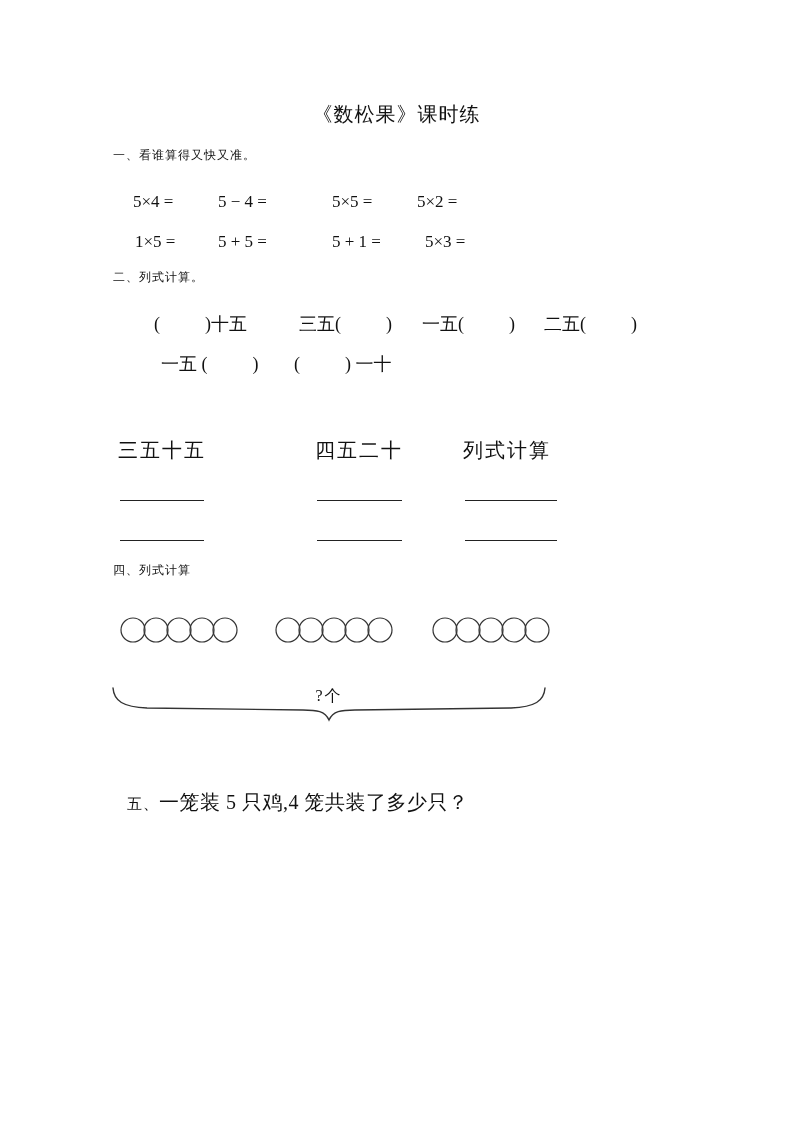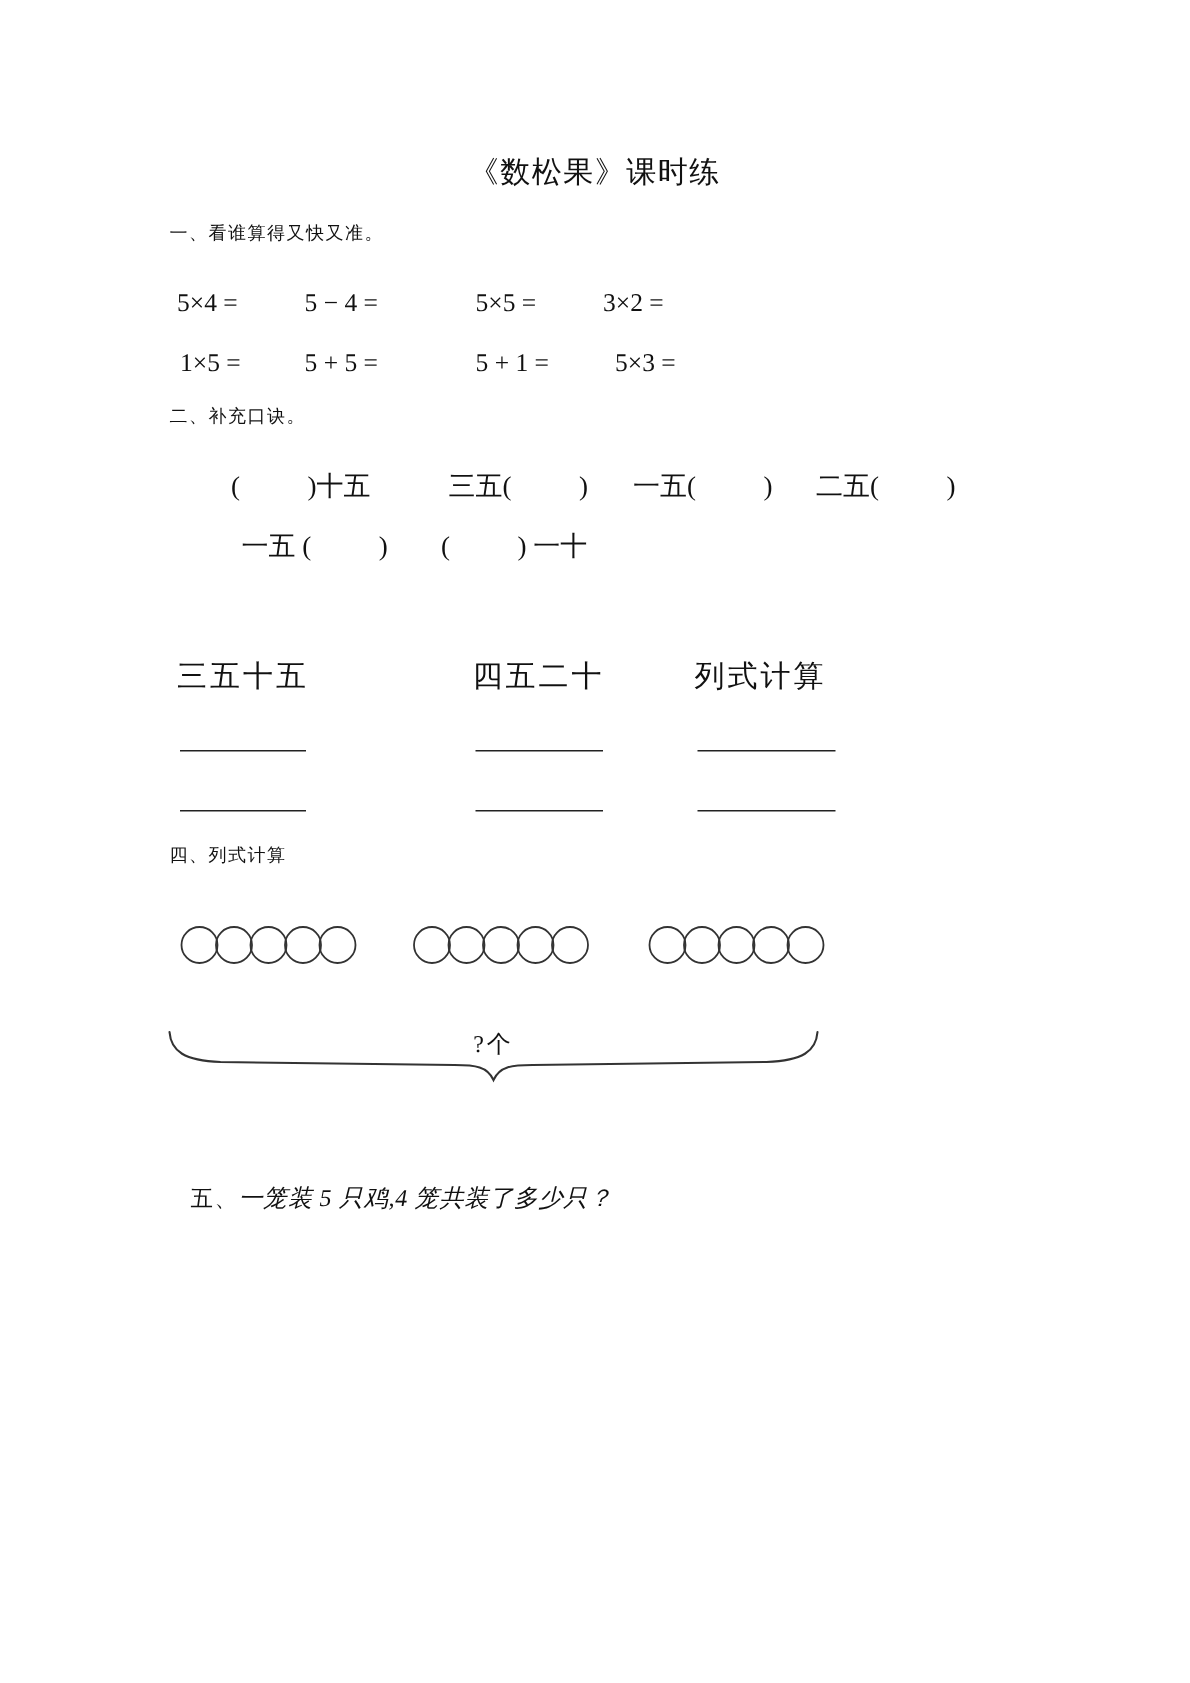--- a/index.html
+++ b/index.html
@@ -13,57 +13,57 @@
     overflow: hidden;
   }
   .abs { position: absolute; white-space: pre; }
   .title {
     top: 101px; left: 0; width: 793px;
     text-align: center;
     font-size: 20px;
     letter-spacing: 1px;
   }
   .heading { left: 113px; font-size: 12px; letter-spacing: 1px; }
-  .eq { font-size: 17px; }
+  .eq { font-size: 17px; margin-left: 15px; }
   .kouji { font-size: 18px; margin-left: 44px; }
   .collabel { font-size: 20px; letter-spacing: 2px; }
   .answer-line {
     position: absolute;
     height: 0;
     border-top: 1.4px solid #222;
   }
   .circles { position: absolute; top: 616px; }
   .qlabel {
     top: 686px; left: 111px; width: 436px;
     text-align: center;
     font-size: 16px;
     letter-spacing: 2px;
   }
   .h5-prefix { font-size: 15px; letter-spacing: 1px; }
-  .h5-text  { font-size: 16px; letter-spacing: 0.5px; font-style: italic; }
+  .h5-text  { font-size: 20px; letter-spacing: 0.5px; }
   svg { display: block; }
 </style>
 </head>
 <body>
 
 <div class="page">
 
   <div class="abs title">《数松果》课时练</div>
 
   <div class="abs heading" style="top:147px">一、看谁算得又快又准。</div>
   <span class="abs eq" style="top:192px;left:118px">5×4 =</span>
   <span class="abs eq" style="top:192px;left:203px">5 − 4 =</span>
   <span class="abs eq" style="top:192px;left:317px">5×5 =</span>
-  <span class="abs eq" style="top:192px;left:402px">3×2 =</span>
+  <span class="abs eq" style="top:192px;left:402px">5×2 =</span>
   <span class="abs eq" style="top:232px;left:120px">1×5 =</span>
   <span class="abs eq" style="top:232px;left:203px">5 + 5 =</span>
   <span class="abs eq" style="top:232px;left:317px">5 + 1 =</span>
   <span class="abs eq" style="top:232px;left:410px">5×3 =</span>
 
-  <div class="abs heading" style="top:269px">二、补充口诀。</div>
+  <div class="abs heading" style="top:269px">二、列式计算。</div>
   <span class="abs kouji" style="top:312px;left:110px">(          )十五</span>
   <span class="abs kouji" style="top:312px;left:255px">三五(          )</span>
   <span class="abs kouji" style="top:312px;left:378px">一五(          )</span>
   <span class="abs kouji" style="top:312px;left:500px">二五(          )</span>
   <span class="abs kouji" style="top:352px;left:117px">一五 (          )</span>
   <span class="abs kouji" style="top:352px;left:250px">(          ) 一十</span>
 
   <span class="abs collabel" style="top:437px;left:118px">三五十五</span>
   <span class="abs collabel" style="top:437px;left:315px">四五二十</span>
   <span class="abs collabel" style="top:437px;left:463px">列式计算</span>

